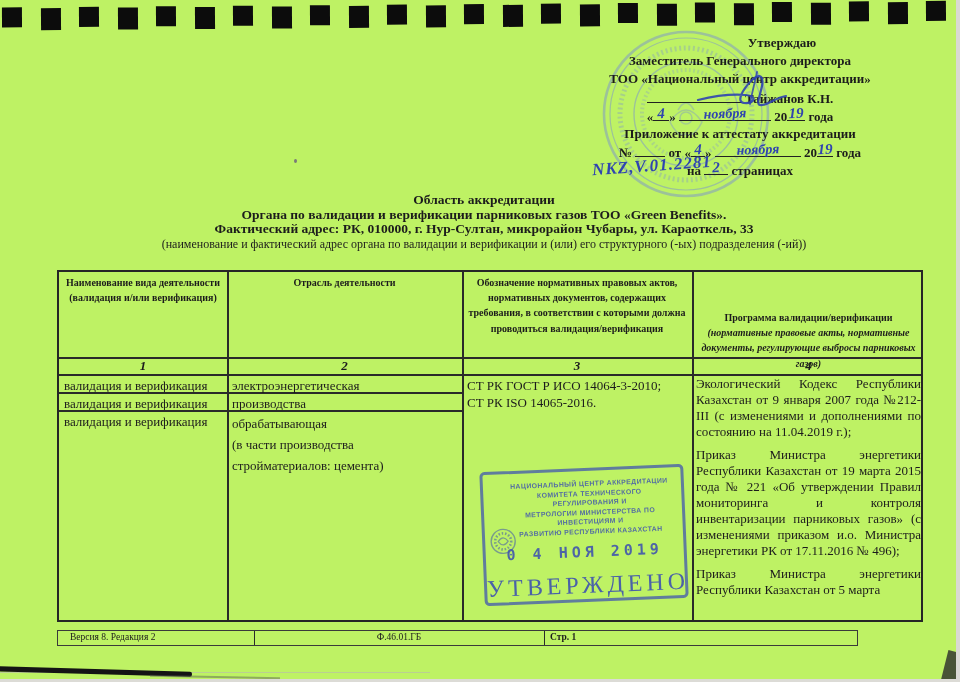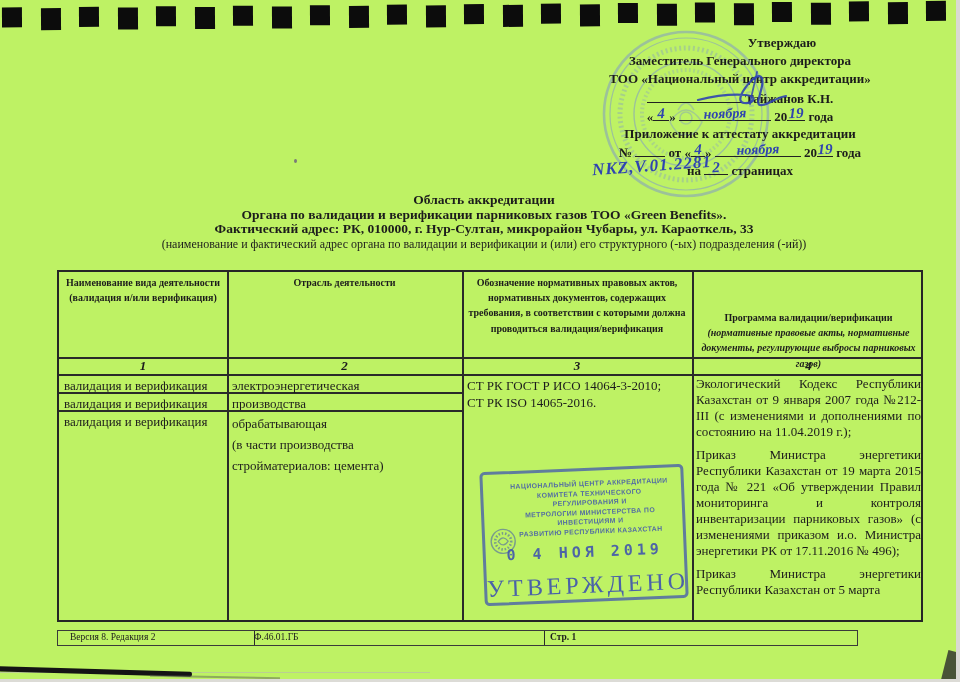--- a/index.html
+++ b/index.html
@@ -184,21 +184,21 @@
       <circle cx="15" cy="17" r="12" fill="none" stroke="#4156ae" stroke-width="1.4"></circle>
       <circle cx="15" cy="17" r="8" fill="none" stroke="#4156ae" stroke-width="2.6" stroke-dasharray="1.5 1.8"></circle>
       <path d="M10 17 Q15 10 20 17 Q15 24 10 17 Z" fill="none" stroke="#4156ae" stroke-width="1.2"></path>
     </svg>
   </div>
 
   <div class="ftr">
     <div class="vline" style="left:196px;top:0;width:1.2px;height:100%;"></div>
     <div class="vline" style="left:486px;top:0;width:1.2px;height:100%;"></div>
     <div class="fcell" style="left:0;width:196px;padding-left:12px;">Версия 8. Редакция 2</div>
-    <div class="fcell" style="left:196px;width:290px;">Ф.46.01.ГБ</div>
+    <div class="fcell" style="left:196px;width:290px;text-align:center;">Ф.46.01.ГБ</div>
     <div class="fcell" style="left:486px;width:315px;padding-left:6px;font-weight:bold;">Стр. 1</div>
   </div>
 
   <div class="paper-crease"></div>
   <div class="mark-bl"></div>
   <div class="mark-bl2"></div>
   <div class="mark-br"></div>
   <div class="speck"></div>
   <div class="edge-right"></div>
   <div class="edge-bottom"></div>

